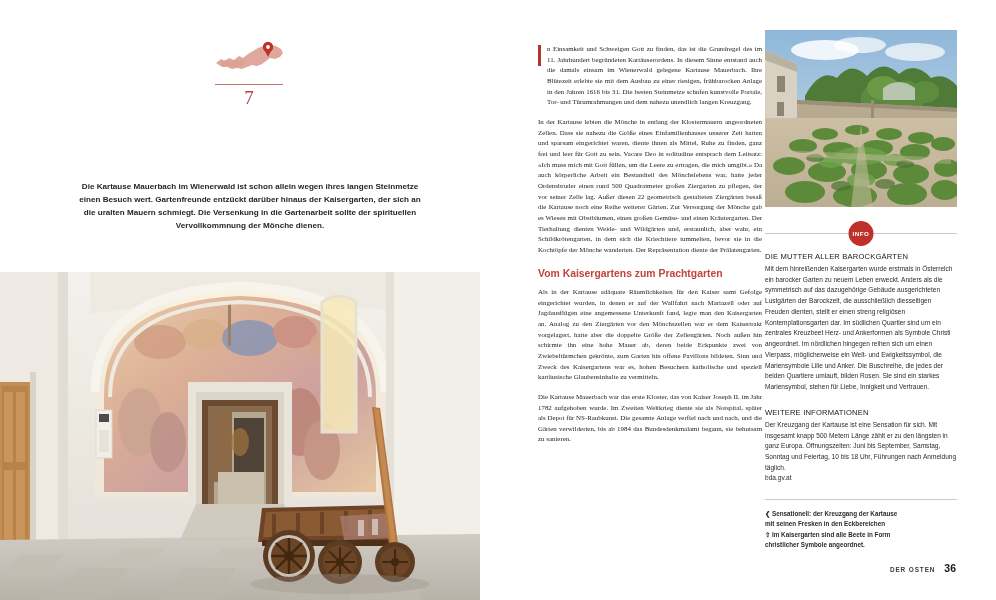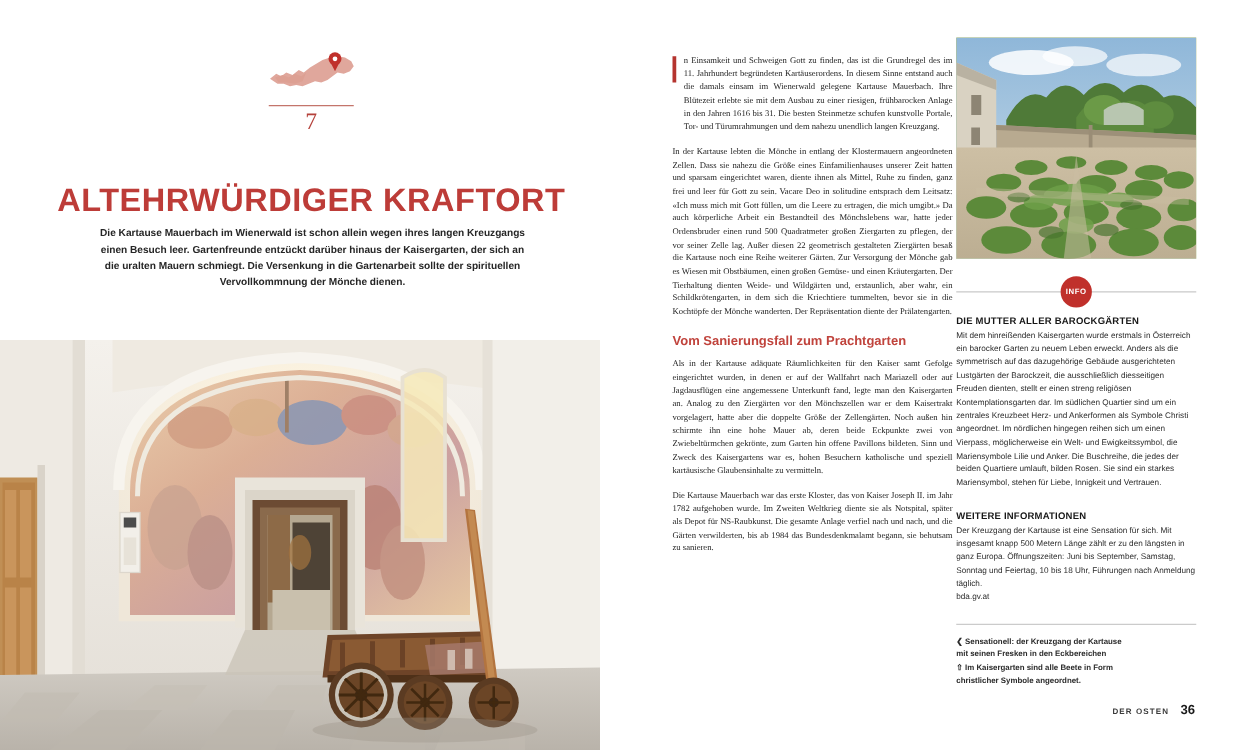--- a/index.html
+++ b/index.html
@@ -183,21 +183,21 @@
     font-size: 6.2px;
     font-weight: 700;
     letter-spacing: 0.5px;
     display: flex;
     align-items: center;
     justify-content: center;
   }
 
   .side-head {
     font-size: 7.6px;
-    font-weight: 700;
+    font-weight: 400;
     color: #171717;
     letter-spacing: 0.18px;
     margin-top: 6px;
     margin-bottom: 3px;
   }
 
   .side-text {
     font-size: 6.55px;
     line-height: 1.64;
     color: #2b2b2b;
@@ -253,23 +253,22 @@
           <circle cx="56" cy="9" r="5.2" fill="#c0302b"></circle>
           <path d="M56 19 L52.2 11.5 L59.8 11.5 Z" fill="#c0302b"></path>
           <circle cx="56" cy="9" r="1.9" fill="#ffffff"></circle>
         </svg>
       </span>
       <span class="chapter-rule"></span>
       <span class="chapter-number">7</span>
     </div>
 
 
-    <h1 class="headline">ALTEHRWÜRDIGER KRAFTORT</h1>
-
-    <p class="lede">Die Kartause Mauerbach im Wienerwald ist schon allein wegen ihres langen Kreuzgangs einen Besuch leer. Gartenfreunde entzückt darüber hinaus der Kaisergarten, der sich an die uralten Mauern schmiegt. Die Versenkung in die Gartenarbeit sollte der spirituellen Vervollkommnung der Mönche dienen.</p>
+
+    <p class="lede">Die Kartause Mauerbach im Wienerwald ist schon allein wegen ihres langen Steinmetze einen Besuch wert. Gartenfreunde entzückt darüber hinaus der Kaisergarten, der sich an die uralten Mauern schmiegt. Die Versenkung in die Gartenarbeit sollte der spirituellen Vervollkommnung der Mönche dienen.</p>
 
     <div class="photo-cloister">
       <svg viewBox="0 0 480 328" preserveAspectRatio="xMidYMid slice" xmlns="http://www.w3.org/2000/svg">
         <defs>
           <linearGradient id="wallg" x1="0" y1="0" x2="0" y2="1">
             <stop offset="0%" stop-color="#f4f1ec"></stop>
             <stop offset="100%" stop-color="#e3ded6"></stop>
           </linearGradient>
           <linearGradient id="floorg" x1="0" y1="0" x2="0" y2="1">
             <stop offset="0%" stop-color="#cfcac2"></stop>
@@ -415,21 +414,21 @@
 
   <div class="page-right">
 
     <div class="col-body">
       <p class="body-p drop-para">
         <span class="drop-bar"></span>
         <span>n Einsamkeit und Schweigen Gott zu finden, das ist die Grundregel des im 11. Jahrhundert begründeten Kartäuserordens. In diesem Sinne entstand auch die damals einsam im Wienerwald gelegene Kartause Mauerbach. Ihre Blütezeit erlebte sie mit dem Ausbau zu einer riesigen, frühbarocken Anlage in den Jahren 1616 bis 31. Die besten Steinmetze schufen kunstvolle Portale, Tor- und Türumrahmungen und dem nahezu unendlich langen Kreuzgang.</span>
       </p>
       <p class="body-p">In der Kartause lebten die Mönche in entlang der Klostermauern angeordneten Zellen. Dass sie nahezu die Größe eines Einfamilienhauses unserer Zeit hatten und sparsam eingerichtet waren, diente ihnen als Mittel, Ruhe zu finden, ganz frei und leer für Gott zu sein. Vacare Deo in solitudine entsprach dem Leitsatz: «Ich muss mich mit Gott füllen, um die Leere zu ertragen, die mich umgibt.» Da auch körperliche Arbeit ein Bestandteil des Mönchslebens war, hatte jeder Ordensbruder einen rund 500 Quadratmeter großen Ziergarten zu pflegen, der vor seiner Zelle lag. Außer diesen 22 geometrisch gestalteten Ziergärten besaß die Kartause noch eine Reihe weiterer Gärten. Zur Versorgung der Mönche gab es Wiesen mit Obstbäumen, einen großen Gemüse- und einen Kräutergarten. Der Tierhaltung dienten Weide- und Wildgärten und, erstaunlich, aber wahr, ein Schildkrötengarten, in dem sich die Kriechtiere tummelten, bevor sie in die Kochtöpfe der Mönche wanderten. Der Repräsentation diente der Prälatengarten.</p>
 
-      <h2 class="subhead">Vom Sanierungsfall zum Prachtgarten</h2>
+      <h2 class="subhead">Vom Kaisergartens zum Prachtgarten</h2>
 
       <p class="body-p">Als in der Kartause adäquate Räumlichkeiten für den Kaiser samt Gefolge eingerichtet wurden, in denen er auf der Wallfahrt nach Mariazell oder auf Jagdausflügen eine angemessene Unterkunft fand, legte man den Kaisergarten an. Analog zu den Ziergärten vor den Mönchszellen war er dem Kaisertrakt vorgelagert, hatte aber die doppelte Größe der Zellengärten. Noch außen hin schirmte ihn eine hohe Mauer ab, deren beide Eckpunkte zwei von Zwiebeltürmchen gekrönte, zum Garten hin offene Pavillons bildeten. Sinn und Zweck des Kaisergartens war es, hohen Besuchern katholische und speziell kartäusische Glaubensinhalte zu vermitteln.</p>
       <p class="body-p">Die Kartause Mauerbach war das erste Kloster, das von Kaiser Joseph II. im Jahr 1782 aufgehoben wurde. Im Zweiten Weltkrieg diente sie als Notspital, später als Depot für NS-Raubkunst. Die gesamte Anlage verfiel nach und nach, und die Gärten verwilderten, bis ab 1984 das Bundesdenkmalamt begann, sie behutsam zu sanieren.</p>
     </div>
 
     <div class="col-side">
 
       <div class="photo-garden">
         <svg viewBox="0 0 192 177" preserveAspectRatio="xMidYMid slice" xmlns="http://www.w3.org/2000/svg">
           <defs>

